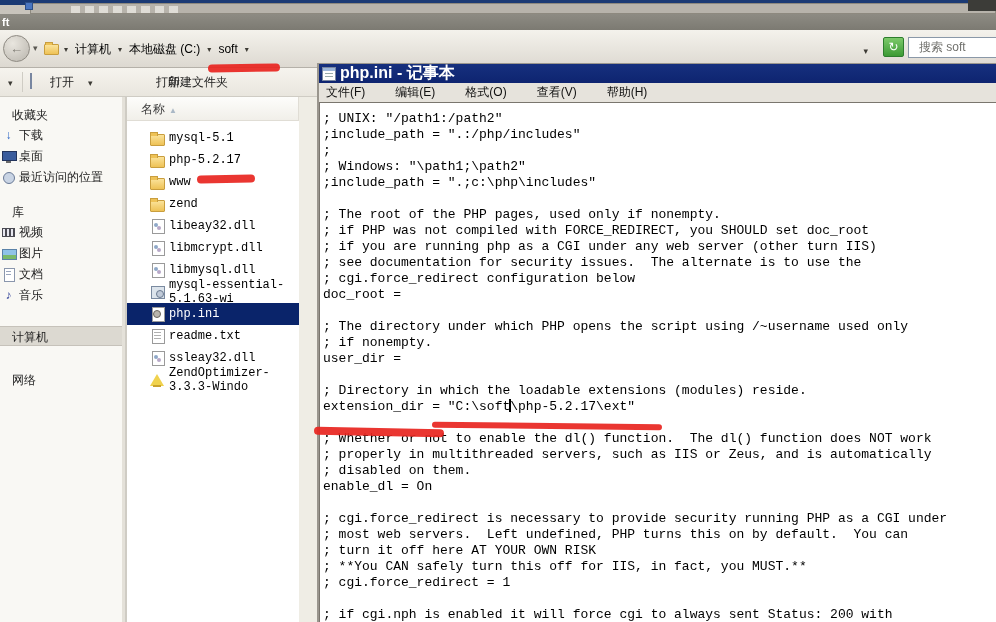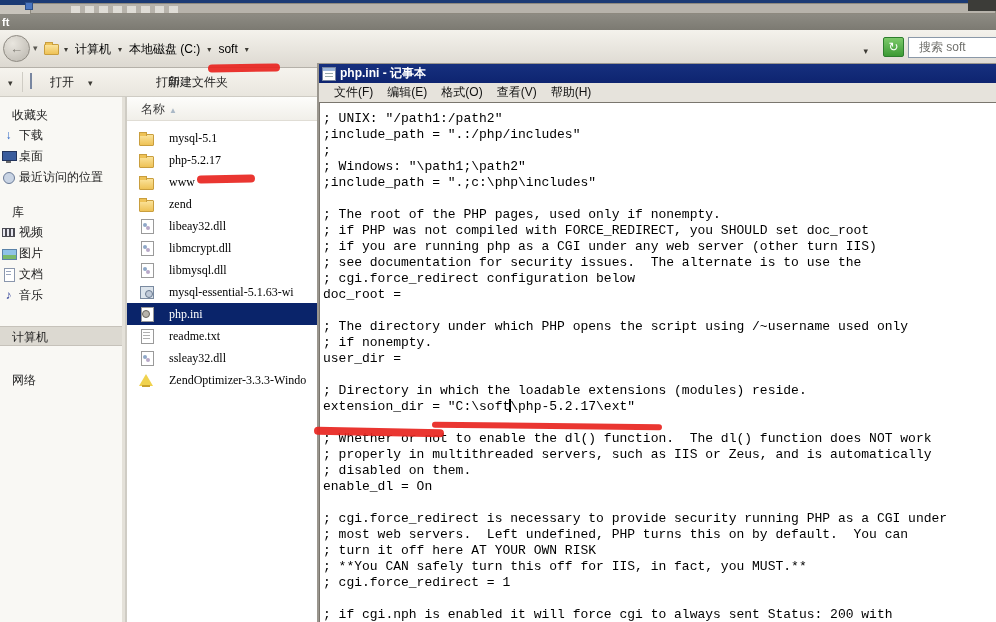--- a/index.html
+++ b/index.html
@@ -57,26 +57,26 @@
   .dt-ic::after { content:""; position:absolute; left:4px; bottom:0; width:5px; height:2px; background:#6a6a6a; }
   .rc-ic::before { content:""; position:absolute; left:1px; top:1px; width:10px; height:10px; border-radius:50%; background:#c9d4e4; border:1px solid #6a7a96; }
   .vd-ic::before { content:""; position:absolute; left:0; top:2px; width:13px; height:9px; background:#4a4a52; }
   .vd-ic::after { content:""; position:absolute; left:1px; top:3px; width:11px; height:7px;
                   background:repeating-linear-gradient(90deg,#e8e8f0 0 2px,#4a4a52 2px 4px); }
   .pc-ic::before { content:""; position:absolute; left:0; top:2px; width:13px; height:9px; background:linear-gradient(#8fc3e8 60%,#7aba6a 60%); border:1px solid #5a82a8; }
   .dc-ic::before { content:""; position:absolute; left:2px; top:0; width:9px; height:12px; background:#fff; border:1px solid #8a96ac; }
   .dc-ic::after { content:""; position:absolute; left:4px; top:3px; width:5px; height:6px; background:repeating-linear-gradient(#9aa6bc 0 1px,transparent 1px 3px); }
   .mu-ic { color:#3a4a9c; font-size:12px; line-height:13px; text-align:center; }
 
-  .file-pane { position:absolute; left:126px; top:67px; width:194px; height:525px; background:#fff; border-left:1px solid #cfccc4; }
+  .file-pane { position:absolute; left:126px; top:67px; width:173px; height:525px; background:#fff; border-left:1px solid #cfccc4; }
   .fp-head { height:24px; line-height:24px; padding-left:14px; font-size:12px; color:#3c3c3c;
              background:linear-gradient(#fdfdfb,#f1efe9); border-bottom:1px solid #e0ddd5; border-right:1px solid #e0ddd5; }
   .sort-asc { color:#aab8c6; font-size:8px; margin-left:4px; }
   .file-rows { padding-top:6px; font-family:"Liberation Mono", monospace; font-size:12px; }
-  .frow { height:22px; display:flex; align-items:center; gap:15px; padding-left:12px; color:#000;font-family:Liberation Serif, serif; }
+  .frow { height:22px; display:flex; align-items:center; gap:4px; padding-left:23px; color:#000; }
   .frow.sel { background:#0a246a; color:#fff; }
   .fi { width:15px; height:14px; position:relative; flex:none; }
   .folder-ic::before { content:""; position:absolute; left:0; top:3px; width:13px; height:10px; background:linear-gradient(#fbe39b,#eec256); border:1px solid #c99e3e; border-radius:1px; }
   .folder-ic::after { content:""; position:absolute; left:0; top:1px; width:6px; height:3px; background:#eec256; border:1px solid #c99e3e; border-bottom:none; }
   .dll-ic::before { content:""; position:absolute; left:2px; top:0; width:11px; height:13px; background:#fff; border:1px solid #9a9a9a; }
   .dll-ic::after { content:""; position:absolute; left:4px; top:4px; width:4px; height:4px; border-radius:50%; background:#8fa8c8; box-shadow:3px 3px 0 #b8a8c8; }
   .msi-ic::before { content:""; position:absolute; left:1px; top:1px; width:12px; height:11px; background:#dce4ec; border:1px solid #7a8aa0; }
   .msi-ic::after { content:""; position:absolute; left:6px; top:5px; width:6px; height:6px; border-radius:50%; background:#c0cad8; border:1px solid #6a7a90; }
   .ini-ic::before { content:""; position:absolute; left:2px; top:0; width:11px; height:13px; background:#fff; border:1px solid #9a9a9a; }
   .ini-ic::after { content:""; position:absolute; left:3px; top:3px; width:6px; height:6px; border-radius:50%; background:#b8b4ac; border:1px solid #6a665e; }
@@ -84,22 +84,22 @@
   .txt-ic::after { content:""; position:absolute; left:4px; top:3px; width:7px; height:8px; background:repeating-linear-gradient(#b0b0b0 0 1px,transparent 1px 3px); }
   .warn-ic::before { content:""; position:absolute; left:0; top:1px; width:0; height:0;
                      border-left:7px solid transparent; border-right:7px solid transparent; border-bottom:12px solid #f0d24e; }
   .warn-ic::after { content:""; position:absolute; left:3px; top:5px; width:8px; height:7px;
                     border-bottom:2px solid #c9a22c; }
 
   
   .notepad { position:absolute; left:317px; top:63px; width:679px; height:559px;
              background:#e6e3dc; border-left:2px solid #9a968e; border-top:1px solid #9a968e; }
   .np-title { height:19px; background:linear-gradient(#16307e,#0e2470); display:flex; align-items:center; gap:4px; padding-left:3px;
-              color:#fff; font-size:12px; font-weight:bold; }
-  .np-menu { height:19px; display:flex; align-items:center; gap:14px; padding-left:15px; font-size:12px; color:#111; background:#e6e3dc; }
+              color:#fff; font-size:16px; font-weight:bold; }
+  .np-menu { height:19px; display:flex; align-items:center; gap:30px; padding-left:7px; font-size:12px; color:#111; background:#e6e3dc; }
   .np-text { position:absolute; left:0; top:38px; right:0; bottom:0; background:#fff;
              border-top:1px solid #7a766e; border-left:1px solid #7a766e;
              font-family:"Liberation Mono", monospace; font-size:13px; color:#000; padding:8px 0 0 3px; overflow:hidden; }
   .tline { height:16px; line-height:16px; white-space:pre; }
   .caret { position:absolute; left:190px; top:335px; width:1.5px; height:13px; background:#000; }
 
   
   .red { position:absolute; background:#e8251f; border-radius:4px; opacity:.92; }
   .red1 { left:208px; top:64px; width:72px; height:8px; transform:rotate(-.8deg); }
   .red2 { left:197px; top:175px; width:58px; height:8px; transform:rotate(-1deg); }

